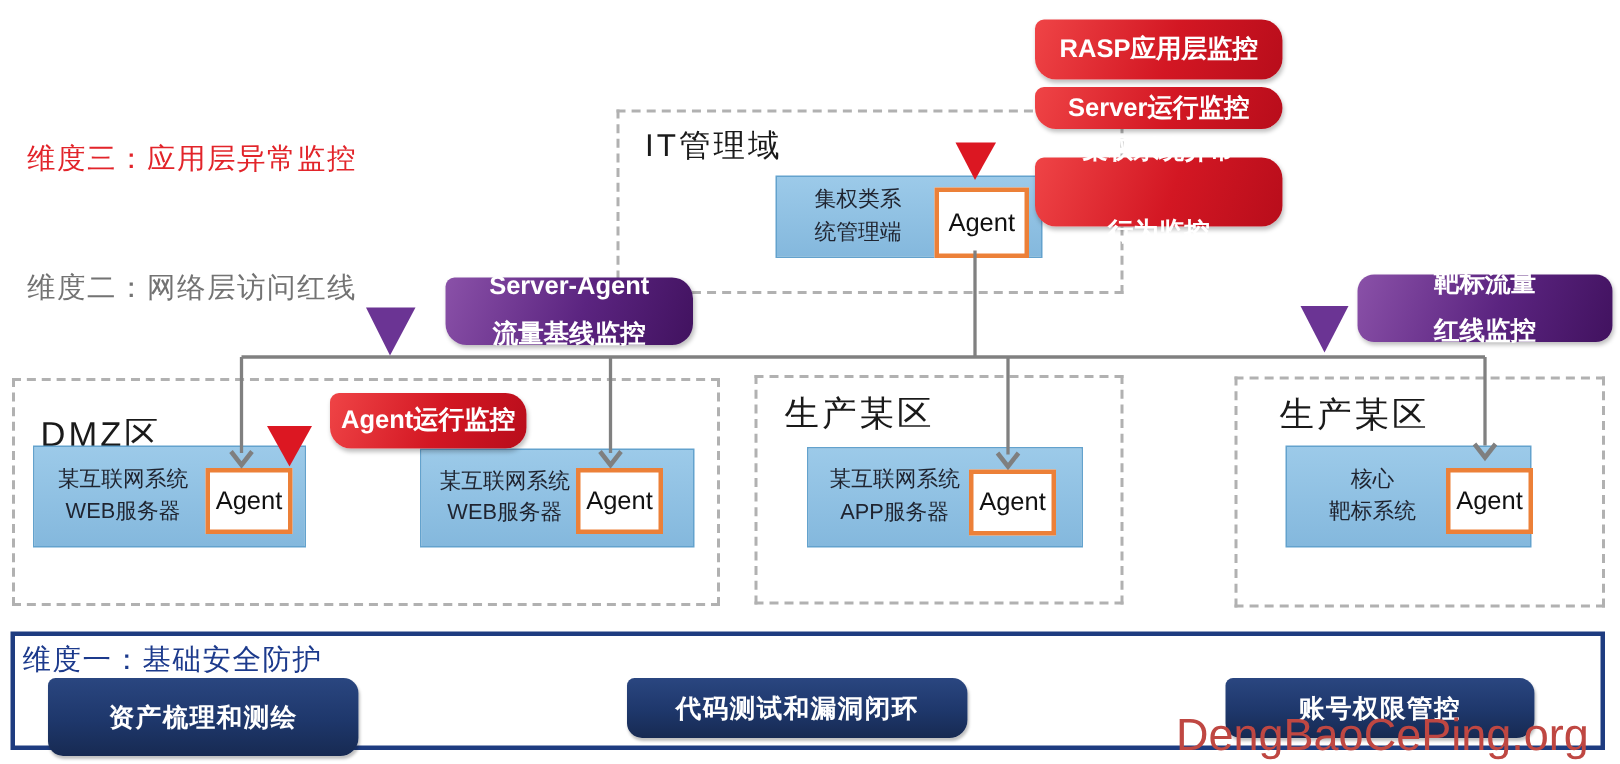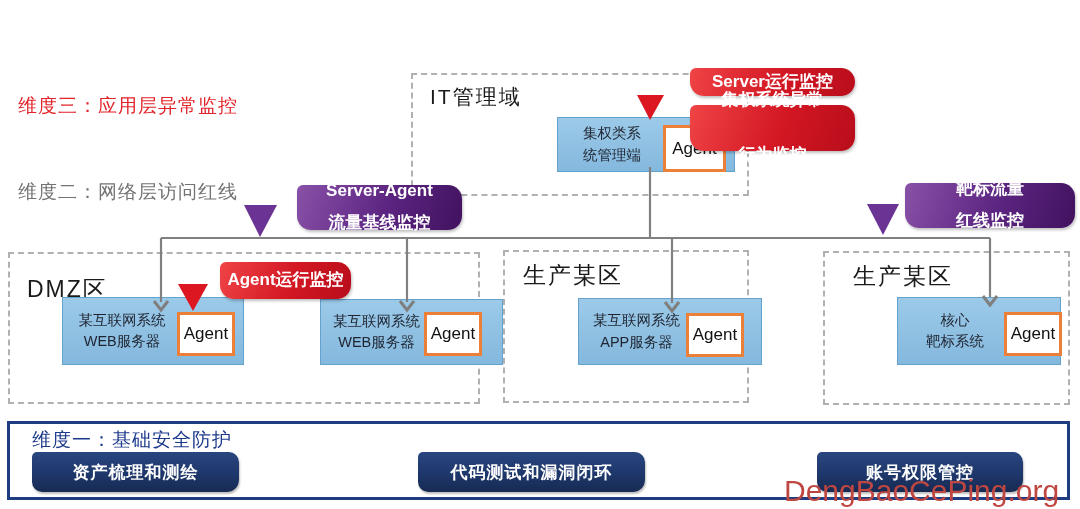--- a/index.html
+++ b/index.html
@@ -15,21 +15,21 @@
   .dim-purple{color:#737373;}
   .dim-navy{color:#1c3a8c;}
 
   
   .zone{border:2px dashed #b1b1b1;background:transparent;z-index:1;}
   .zone-title{position:absolute;font-size:23px;font-weight:500;color:#1a1a1a;letter-spacing:2px;white-space:nowrap;}
 
   
   .sysbox{
     background:linear-gradient(180deg,#9ccae9 0%,#84b8dd 100%);
-    border:1px solid #63a2cd;z-index:2;margin-left:40px;
+    border:1px solid #63a2cd;z-index:2;
   }
   .sysbox .syslabel{
     position:absolute;left:4px;top:0;bottom:0;display:flex;align-items:center;justify-content:center;
     text-align:center;font-size:14.5px;line-height:1.45;color:#1f2430;font-weight:500;white-space:pre-line;
   }
   .node{
     position:absolute;background:#ffffff;border:3px solid #ec8038;
     display:flex;align-items:center;justify-content:center;
     font-size:17px;color:#111;z-index:3;
   }
@@ -92,33 +92,36 @@
 
   <div class="abs zone" style="left:411px;top:73px;width:338px;height:123px;">
     <div class="zone-title" style="left:17px;top:8px;font-size:21px;">IT管理域</div>
   </div>
   <div class="abs sysbox" style="left:517px;top:117px;width:178px;height:55px;">
     <div class="syslabel" style="width:100px;">集权类系
 统管理端</div>
     <div class="node" style="left:105px;top:7px;width:57px;height:41px;">Agent</div>
   </div>
 
-  <div class="abs badge badge-red" style="left:690px;top:68px;width:165px;height:28px;">
+  <div class="abs badge badge-red" style="left:690px;top:13px;width:165px;height:40px;">
+    <span>RASP应用层监控</span>
+  </div>
+  <div class="abs badge badge-red" style="left:690px;top:58px;width:165px;height:28px;">
     <span>Server运行监控</span>
   </div>
   <div class="abs badge badge-red" style="left:690px;top:105px;width:165px;height:46px;gap:34px;">
     <span>集权系统异常</span>
     <span>行为监控</span>
   </div>
 
   <div class="abs badge badge-purple" style="left:297px;top:185px;width:165px;height:45px;">
     <span>Server-Agent</span>
     <span>流量基线监控</span>
   </div>
-  <div class="abs badge badge-purple" style="left:905px;top:183px;width:170px;height:45px;">
+  <div class="abs badge badge-purple" style="left:905px;top:183px;width:170px;height:45px;border-radius:11px;">
     <span>靶标流量</span>
     <span>红线监控</span>
   </div>
 
   <div class="abs badge badge-red" style="left:220px;top:262px;width:131px;height:37px;">
     <span>Agent运行监控</span>
   </div>
 
   <div class="abs zone" style="left:8px;top:252px;width:472px;height:152px;">
     <div class="zone-title" style="left:17px;top:20px;">DMZ区</div>
@@ -146,21 +149,21 @@
   <div class="abs zone" style="left:823px;top:251px;width:247px;height:154px;">
     <div class="zone-title" style="left:28px;top:8px;">生产某区</div>
   </div>
   <div class="abs sysbox" style="left:857px;top:297px;width:164px;height:68px;">
     <div class="syslabel" style="width:106px;">核心
 靶标系统</div>
     <div class="node" style="left:106px;top:14px;width:52px;height:38px;">Agent</div>
   </div>
 
   <div class="abs banner" style="left:7px;top:421px;width:1063px;height:79px;">
-    <div class="abs dim-label dim-navy" style="left:22px;top:3px;">维度一：基础安全防护</div>
+    <div class="abs dim-label dim-navy" style="left:5px;top:3px;">维度一：基础安全防护</div>
   </div>
-  <div class="abs footer-btn" style="left:32px;top:452px;width:207px;height:40px;">资产梳理和测绘</div>
+  <div class="abs footer-btn" style="left:32px;top:452px;width:207px;height:52px;">资产梳理和测绘</div>
   <div class="abs footer-btn" style="left:418px;top:452px;width:227px;height:40px;">代码测试和漏洞闭环</div>
   <div class="abs footer-btn" style="left:817px;top:452px;width:206px;height:40px;">账号权限管控</div>
 
   <div class="abs watermark" style="left:784px;top:474px;text-align:center;">DengBaoCePing.org</div>
 
 </div>
 
 </body></html>

